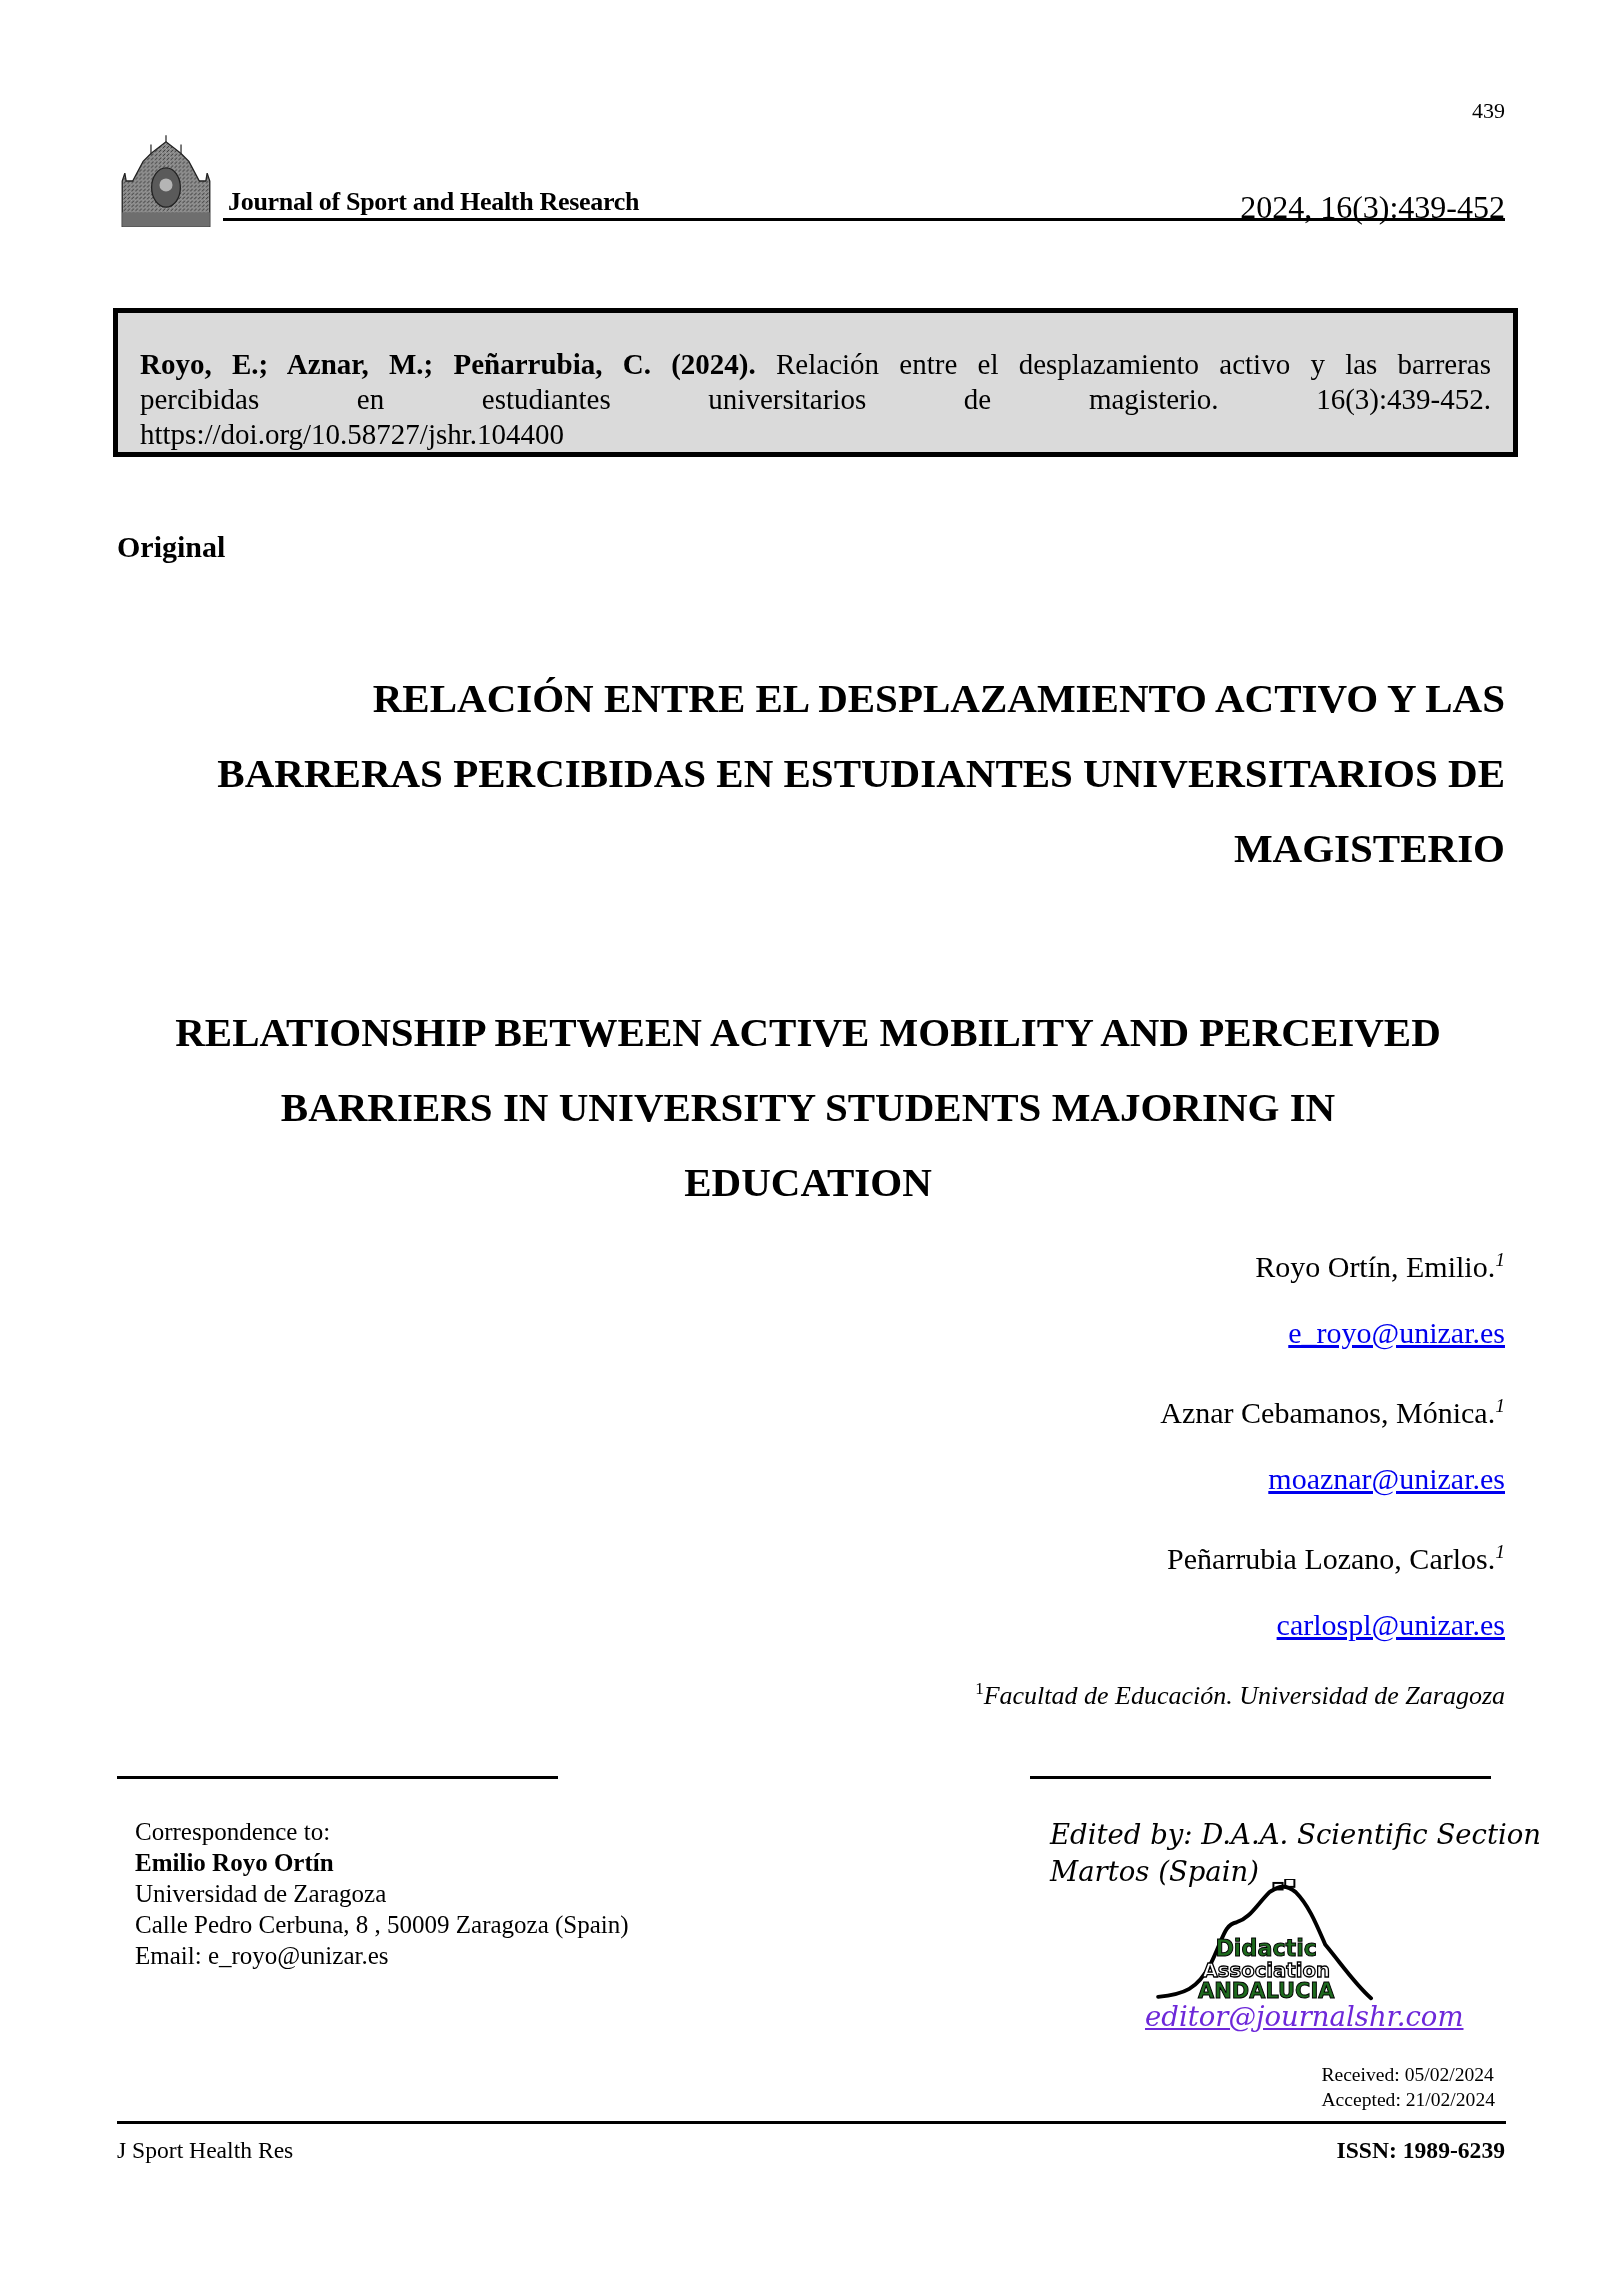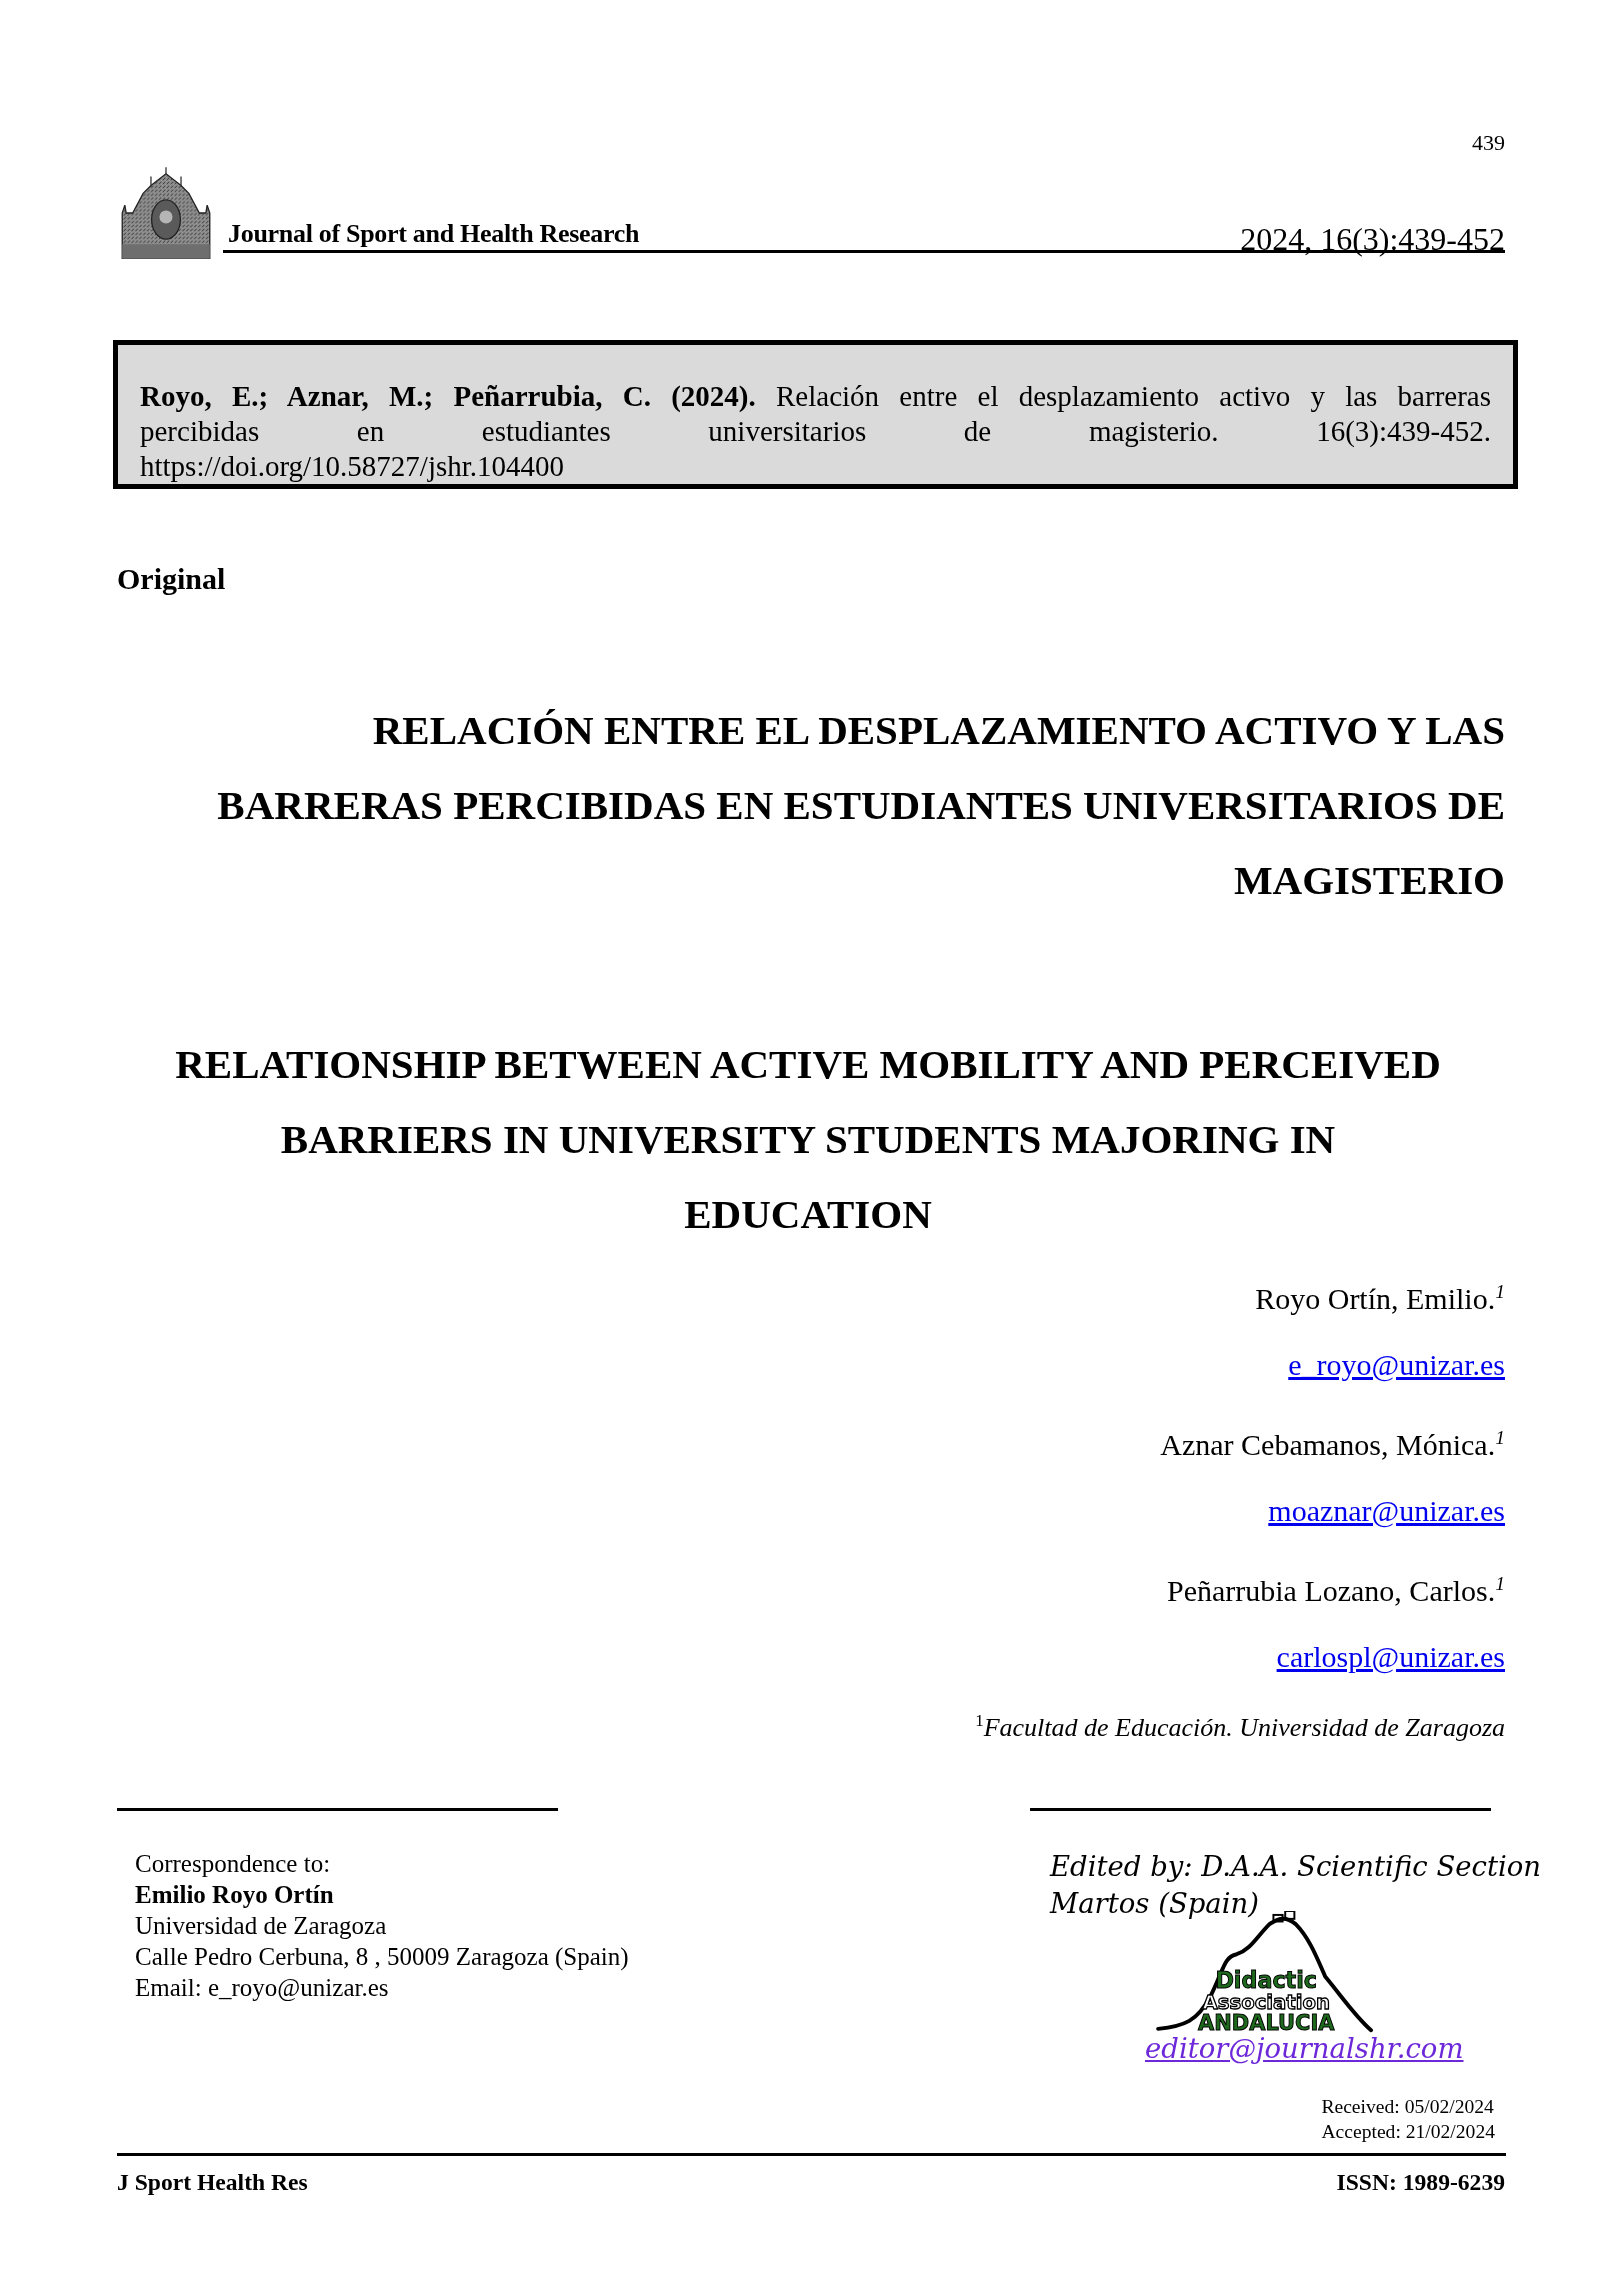--- a/index.html
+++ b/index.html
@@ -1,18 +1,18 @@
 <!DOCTYPE html>
 <html style="font-size:10.5px"><head>
 <meta charset="utf-8">
 <style>
   html, body { margin: 0; padding: 0; background: #ffffff; }
   body { width: 1623px; height: 2295px; position: relative; overflow: hidden;
          font-family: "Liberation Serif", "DejaVu Serif", serif; color: #000; }
-  .abs { position: absolute; margin-top: 32px; }
+  .abs { position: absolute; }
 
   
   .page-number { top: 98px; right: 118px; font-size: 22px; }
   .logo { left: 117px; top: 135px; width: 98px; height: 92px; }
   .journal-title { left: 228px; top: 187px; font-size: 26px; font-weight: bold; letter-spacing: -0.3px; }
   .journal-issue { right: 118px; top: 189px; font-size: 32px; font-weight: normal; }
   .header-rule { left: 223px; right: 118px; top: 218px; height: 3.3px; background: #000; }
 
   
   .cite-box { left: 113px; top: 308px; width: 1405px; height: 149px; box-sizing: border-box;
@@ -43,21 +43,21 @@
 
   .edited { left: 1050px; top: 1816px; font-size: 27.5px; line-height: 37px; font-style: italic;
             font-family: "DejaVu Serif", serif; }
   .daa-logo { left: 1145px; top: 1879px; width: 249px; height: 131px; }
   .editor-email { left: 1145px; top: 2000px; font-size: 27.5px; font-style: italic; color: #6d28d9;
                   text-decoration: underline; font-family: "DejaVu Serif", serif; }
 
   .dates { right: 128px; top: 2062px; font-size: 19.6px; line-height: 25px; text-align: left; }
 
   .footer-rule { left: 117px; right: 117px; top: 2121px; height: 3.3px; background: #000; }
-  .footer-left { left: 117px; top: 2137px; font-size: 23.6px; font-weight: bold; }
+  .footer-left { left: 117px; top: 2137px; font-size: 23.6px; font-weight: normal; }
   .footer-right { right: 118px; top: 2137px; font-size: 23.6px; font-weight: bold; }
 </style>
 </head>
 <body>
 
 <div class="abs page-number">439</div>
 
 <div class="abs logo">
   <svg width="98" height="92" viewBox="0 0 150 140">
     <defs>

